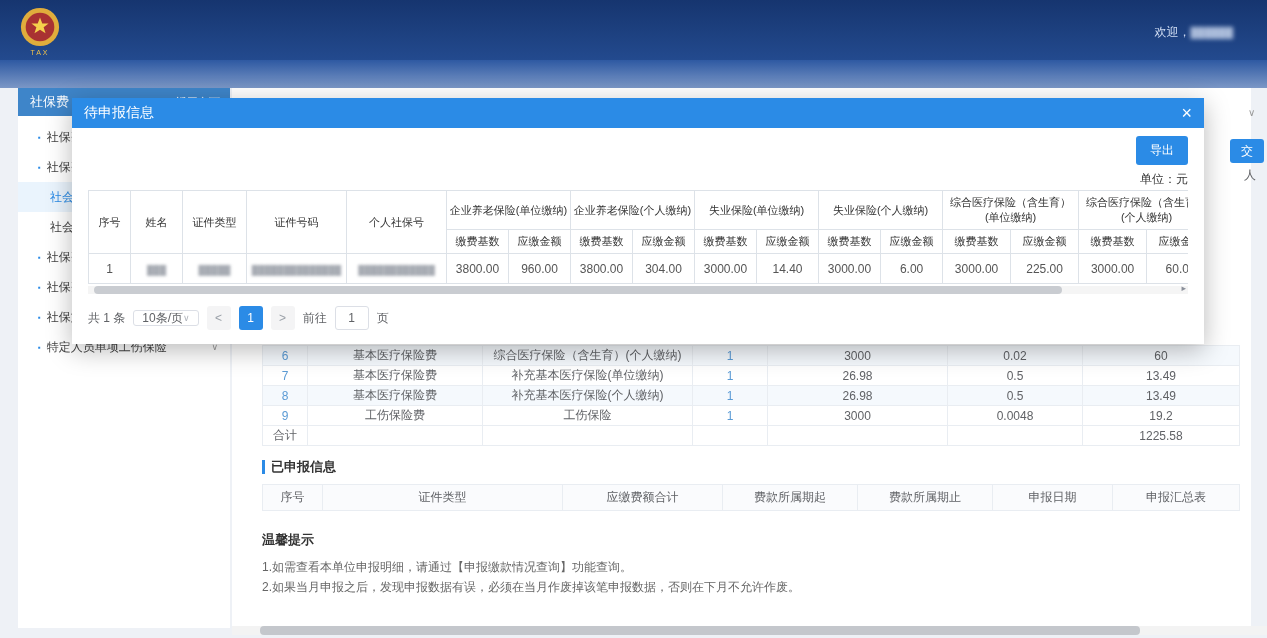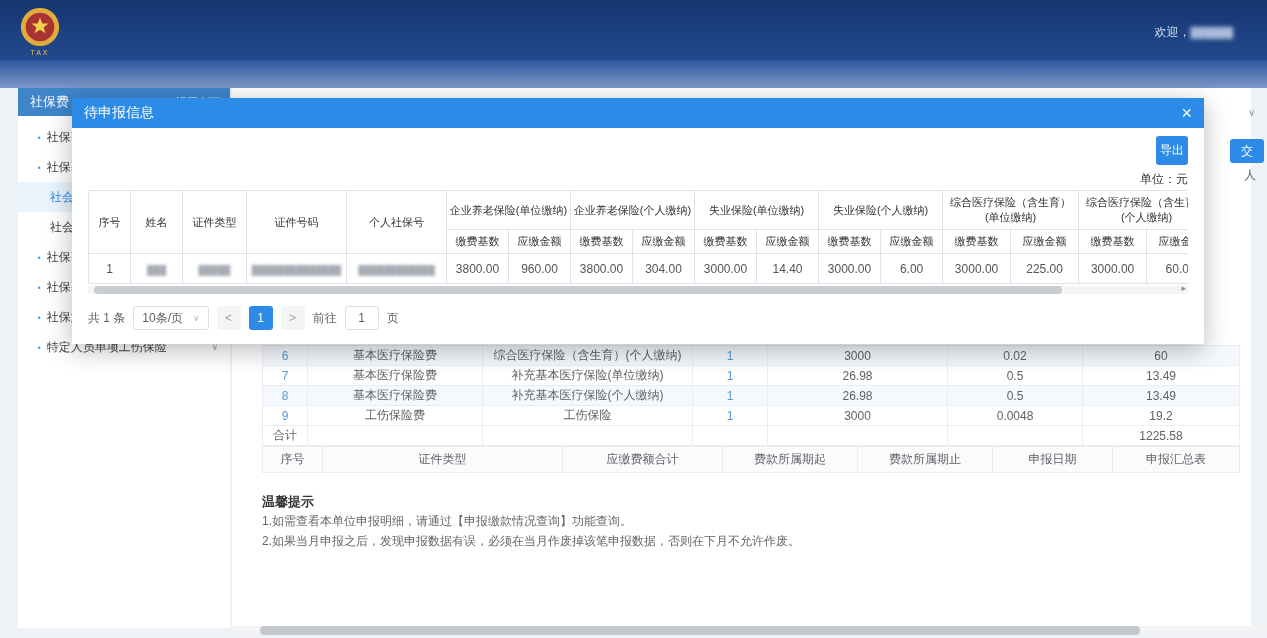--- a/index.html
+++ b/index.html
@@ -53,59 +53,59 @@
   .title-bar { width:3px; height:14px; background:#2b8be6; }
 
   .declared-table { width:977px; border-collapse:collapse; table-layout:fixed;
     font-size:12px; color:#606266; }
   .declared-table th { border:1px solid #e9edf2; background:#fafbfd; height:26px;
     font-weight:normal; text-align:center; }
   .declared-table td.empty { border:1px solid #e9edf2; height:38px;
     text-align:center; color:#97a0ab; }
 
   .tips { margin-top:20px; }
-  .tips-title { font-size:13px; font-weight:bold; color:#333; }
+  .tips-title { font-size:13px; font-weight:bold; color:#333; margin-bottom:8px; }
   .tips-line { font-size:12px; color:#666; line-height:1.7; }
 
   
   .frag-chevron { position:absolute; left:1248px; top:107px; font-size:10px; color:#999; z-index:2; }
   .frag-btn { position:absolute; left:1230px; top:139px; width:34px; height:24px;
     background:#2b8be6; color:#fff; font-size:12px; display:flex; align-items:center;
     justify-content:center; border-radius:3px; z-index:2; cursor:pointer; }
   .frag-text { position:absolute; left:1244px; top:167px; font-size:12px; color:#606266; z-index:2; }
 
   
   .modal { position:absolute; left:72px; top:98px; width:1132px; background:#fff;
     z-index:10; box-shadow:0 6px 24px rgba(0,0,0,.28); }
   .modal-head { height:30px; background:#2b8be6; display:flex; align-items:center;
     justify-content:space-between; padding:0 12px; color:#fff; font-size:14px; }
   .modal-close { font-size:18px; cursor:pointer; line-height:1; }
   .modal-body { padding:8px 16px 14px; }
   .export-row { display:flex; justify-content:flex-end; }
   .btn-export { background:#2b8be6; color:#fff; border:none; border-radius:3px;
-    font-size:12px; padding:6px 4px; cursor:pointer; }
+    font-size:12px; padding:6px 14px; cursor:pointer; }
   .unit-row { text-align:right; font-size:12px; color:#333; margin:6px 0 2px; }
 
   .mtable-wrap { width:100%; overflow:hidden; }
   .mtable { width:1126px; border-collapse:collapse; table-layout:fixed; }
   .mtable th { border:1px solid #dde2e8; font-weight:normal; padding:4px 2px;
     font-size:11px; color:#333; text-align:center; }
   .mtable td { border:1px solid #dde2e8; text-align:center; height:30px;
     padding:0 2px; font-size:12px; color:#555; overflow:hidden; white-space:nowrap; }
   .masked { color:#8a909a; filter:blur(1.6px); font-size:9px; opacity:.75; }
 
   .m-scroll { position:relative; height:8px; background:#f5f5f5; margin-top:2px; }
   .m-thumb { position:absolute; left:6px; top:0; height:8px; width:88%;
     background:#c9ccd1; border-radius:4px; }
   .m-arrow { position:absolute; right:2px; top:-3px; font-size:9px; color:#8a8f99; }
 
   .pager { display:flex; align-items:center; gap:8px; margin-top:12px;
     font-size:12px; color:#606266; }
-  .pager-select { border:1px solid #dcdfe6; border-radius:3px; height:24px;
-    display:flex; align-items:center; gap:10px; padding:0 8px; color:#606266; cursor:pointer; }
+  .pager-select { border:1px solid #dcdfe6; border-radius:3px; height:16px;
+    display:flex; align-items:center; padding:0 8px; color:#606266; cursor:pointer; }
   .chev2 { font-size:9px; color:#b0b4bb; }
   .pg-btn { width:24px; height:24px; background:#f4f4f5; border-radius:3px;
     display:flex; align-items:center; justify-content:center; color:#9aa0a8;
     cursor:pointer; font-size:12px; }
   .pg-cur { width:24px; height:24px; background:#2b8be6; border-radius:3px; color:#fff;
     display:flex; align-items:center; justify-content:center; font-size:12px; cursor:pointer; }
   .goto-input { width:34px; height:24px; border:1px solid #dcdfe6; border-radius:3px;
     text-align:center; font-size:12px; color:#606266; }
 
   
@@ -230,20 +230,24 @@
         <td></td>
         <td></td>
         <td></td>
         <td></td>
         <td></td>
         <td>1225.58</td>
       </tr>
     </tbody>
       </table>
 
+    <div class="section-title">
+      <span class="title-bar"></span>
+      <span>已申报信息</span>
+    </div>
 
     <table class="declared-table">
       <colgroup>
         <col style="width:60px">
           <col style="width:240px">
           <col style="width:160px">
         <col style="width:135px">
           <col style="width:135px">
           <col style="width:120px">
           <col style="width:127px">

